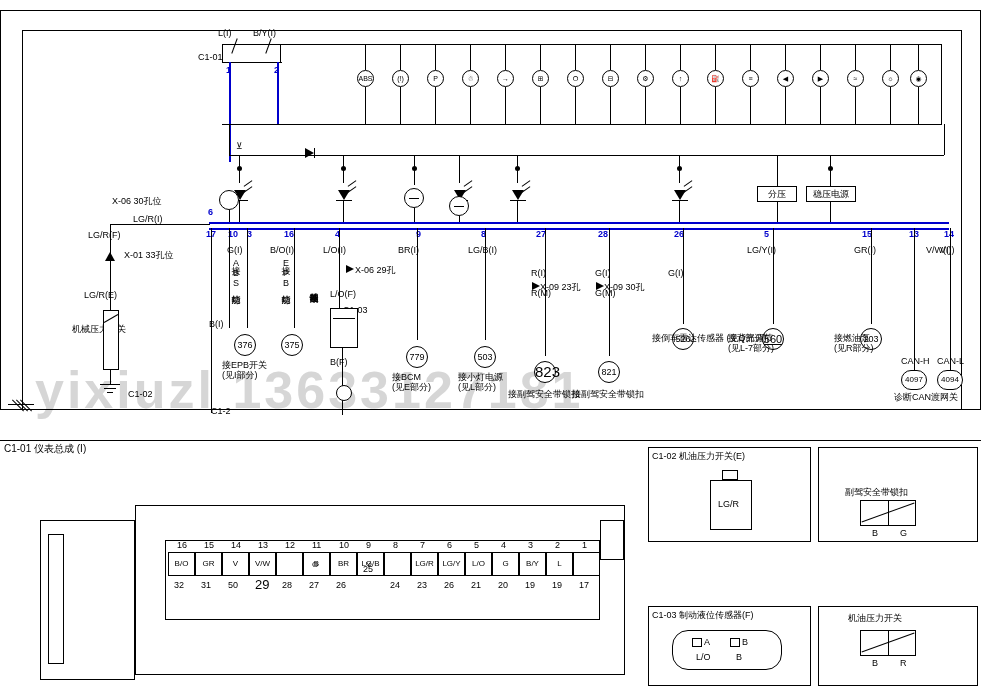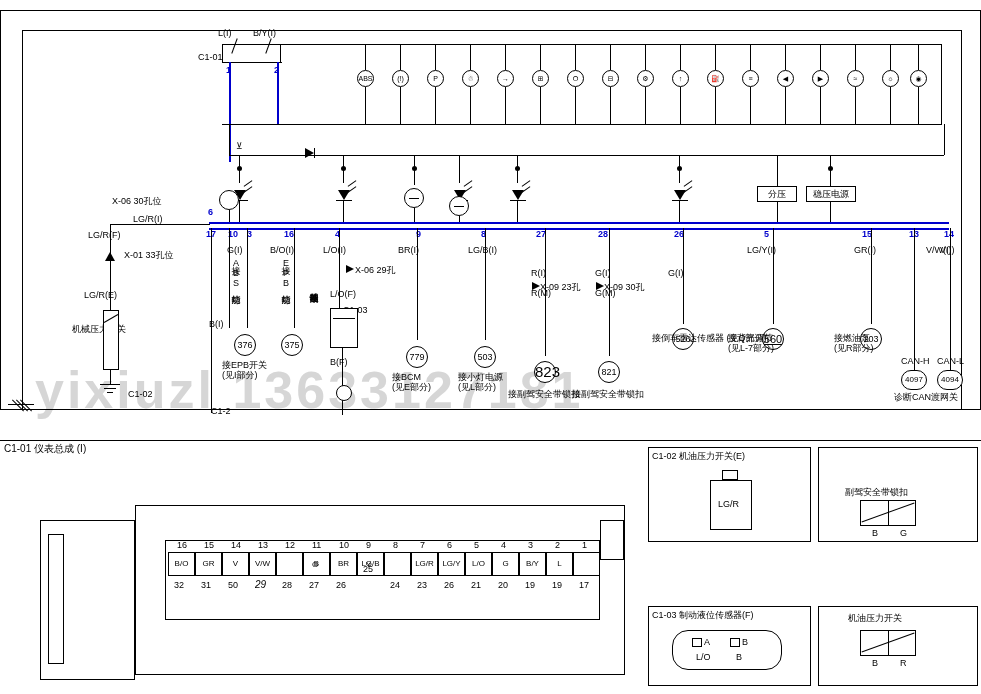--- a/index.html
+++ b/index.html
@@ -389,21 +389,21 @@
       <div class="pin" style="left: 519px; top: 552px; width: 27px; height: 24px; font-size: 8px;">B/Y</div>
       <div class="pin" style="left: 546px; top: 552px; width: 27px; height: 24px; font-size: 8px;">L</div>
       <div class="pin" style="left: 573px; top: 552px; width: 27px; height: 24px; font-size: 8px;"></div>
       <div class="lbl" style="left: 312px; top: 560px; font-size: 8px;">G</div>
       <div class="lbl" style="left: 366px; top: 560px; font-size: 8px;">Y</div>
     </div>
   <div id="pin-bottom-numbers">
       <div class="lbl" style="left: 174px; top: 580px; font-size: 9px;">32</div>
       <div class="lbl" style="left: 201px; top: 580px; font-size: 9px;">31</div>
       <div class="lbl" style="left: 228px; top: 580px; font-size: 9px;">50</div>
-      <div class="lbl" style="left: 255px; top: 580px; font-size: 10px; font-style: italic;">29</div>
+      <div class="lbl" style="left: 255px; top: 580px; font-size: 13px;">29</div>
       <div class="lbl" style="left: 282px; top: 580px; font-size: 9px;">28</div>
       <div class="lbl" style="left: 309px; top: 580px; font-size: 9px;">27</div>
       <div class="lbl" style="left: 336px; top: 580px; font-size: 9px;">26</div>
       <div class="lbl" style="left: 363px; top: 564px; font-size: 9px;">25</div>
       <div class="lbl" style="left: 390px; top: 580px; font-size: 9px;">24</div>
       <div class="lbl" style="left: 417px; top: 580px; font-size: 9px;">23</div>
       <div class="lbl" style="left: 444px; top: 580px; font-size: 9px;">26</div>
       <div class="lbl" style="left: 471px; top: 580px; font-size: 9px;">21</div>
       <div class="lbl" style="left: 498px; top: 580px; font-size: 9px;">20</div>
       <div class="lbl" style="left: 525px; top: 580px; font-size: 9px;">19</div>

